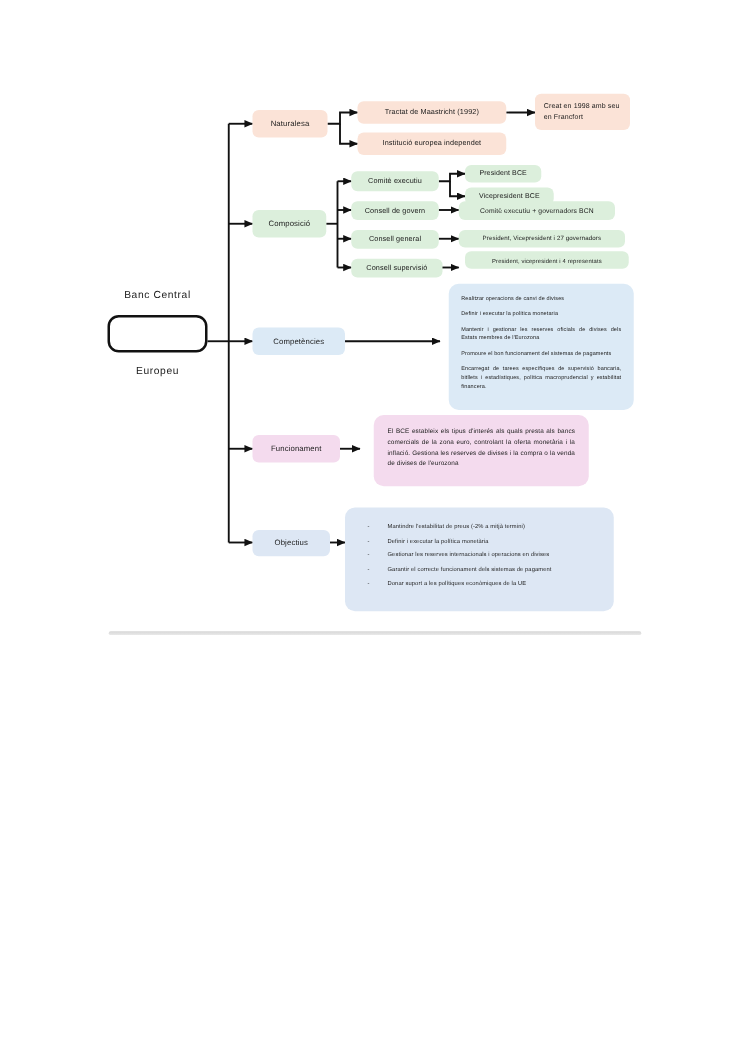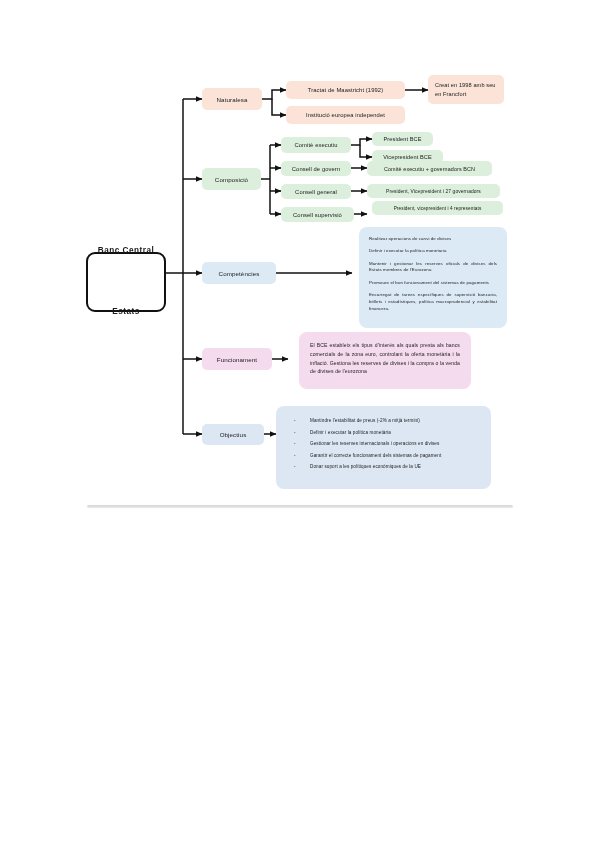--- a/index.html
+++ b/index.html
@@ -36,28 +36,28 @@
     align-items: center;
     color: #1a1a1a;
     letter-spacing: 0.1px;
   }
   .node.center-text { justify-content: center; text-align: center; }
   .node.left-text { justify-content: flex-start; text-align: left; }
 
   
   #root-node {
     left: 86px; top: 252px;
-    width: 80px; height: 60px;
+    width: 80px; height: 30px;
     border: 2.2px solid #111111;
     border-radius: 9px;
     background: #ffffff;
     flex-direction: column;
     justify-content: center;
     font-size: 8.2px;
-    font-weight: bold;
+    font-weight: normal;
     line-height: 1.05;
     letter-spacing: 0.5px;
     gap: 48px;
   }
   #root-node .rl { display: block; padding: 2px 0; }
 
   
   .peach  { background: #fbe3d7; }
   .green  { background: #dcefdc; }
   .blue   { background: #dceaf6; }
@@ -166,21 +166,21 @@
 
     <g stroke="#111111" stroke-width="1.5" fill="none">
       <path d="M276,273 L352,273" marker-end="url(#ah)"></path>
       <path d="M272,359 L288,359" marker-end="url(#ah)"></path>
       <path d="M264,434 L276,434" marker-end="url(#ah)"></path>
     </g>
   </svg>
 
   <div class="node center-text" id="root-node">
     <span class="rl">Banc Central</span>
-    <span class="rl">Estats</span>
+    <span class="rl">Europeu</span>
   </div>
 
   <div class="node cat center-text peach" style="left:202px; top:88px; width:60px; height:22px;">
     <span>Naturalesa</span>
   </div>
   <div class="node leaf center-text peach" style="left:286px; top:81px; width:119px; height:18px;">
     <span style="width:100%;">Tractat de Maastricht (1992)</span>
   </div>
   <div class="node leaf center-text peach" style="left:286px; top:106px; width:119px; height:18px;">
     <span style="width:100%;">Institució europea independet</span>

